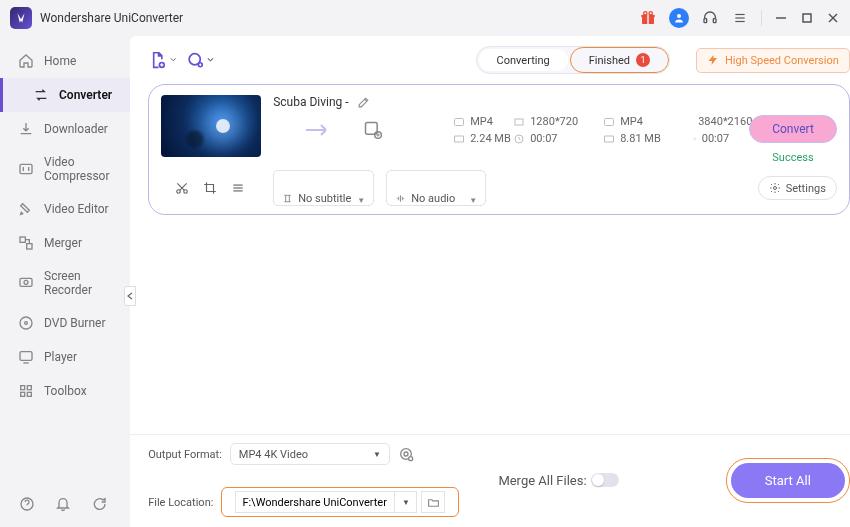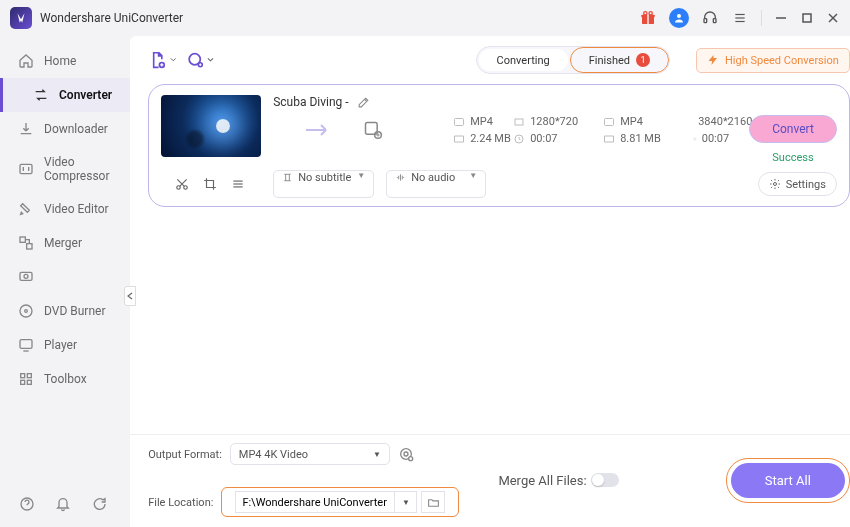--- a/index.html
+++ b/index.html
@@ -40,21 +40,21 @@
 .file-title { display:flex; align-items:center; gap:8px; font-size:12px; padding-bottom:6px;}
 .meta-grid { display:grid; grid-template-columns: 90px 90px 60px 90px 90px 36px; align-items:center; row-gap:4px; font-size:11px; color:#666;}
 .meta-cell { display:flex; align-items:center; gap:5px; }
 .meta-icon { width:12px; height:12px; opacity:0.55; }
 .arrow-cell { display:flex; align-items:center; justify-content:center;}
 .convert-col { display:flex; flex-direction:column; align-items:center; gap:8px; margin-left:8px; }
 .convert-btn { border:1px solid #c3bdf0; background:#f9a8d4; color:#5a4cc2; padding:6px 22px; border-radius:16px; font-size:12px; cursor:pointer;margin-top:20px; }
 .status-txt { color:#28a06a; font-size:11px; }
 .file-tools { display:flex; align-items:center; gap:12px; margin-top:6px; }
 .tool-icons { display:flex; gap:14px; padding-left:14px; width:100px; }
-.select-pill { border:1px solid #e2e2ea; border-radius:5px; height:28px; display:flex; align-items:flex-start; padding:0 8px; font-size:11px; color:#555; cursor:pointer; gap:6px; min-width:100px; justify-content:space-between;}
+.select-pill { border:1px solid #e2e2ea; border-radius:5px; height:36px; display:flex; align-items:flex-end; padding:0 8px; font-size:11px; color:#555; cursor:pointer; gap:6px; min-width:100px; justify-content:space-between;}
 .select-pill .chev { font-size:8px; color:#888; }
 .settings-pill { margin-left:auto; border:1px solid #e2e2ea; border-radius:14px; height:24px; display:flex; align-items:center; padding:0 10px; font-size:11px; color:#555; cursor:pointer; gap:5px;}
 .footer { border-top:1px solid #eee; padding:8px 18px 10px 18px; display:flex; align-items:center; gap:10px; }
 .footer-left { display:flex; flex-direction:column; gap:22px; }
 .footer-row { display:flex; align-items:center; gap:8px; font-size:11px; color:#555; }
 .footer-select { border:1px solid #e2e2ea; border-radius:5px; height:22px; display:flex; align-items:center; padding:0 8px; min-width:160px; justify-content:space-between; font-size:11px; cursor:pointer;}
 .footer-loc-wrap { display:flex; align-items:center; border:1.5px solid #f08a3f; border-radius:6px; padding:3px 13px; }
 .loc-input { border:1px solid #e2e2ea; height:22px; padding:0 6px; font-size:11px; width:160px; background:#fff;}
 .loc-drop { border:1px solid #e2e2ea; border-left:none; height:22px; width:22px; display:flex; align-items:center; justify-content:center; font-size:8px; cursor:pointer;}
 .loc-browse { border:1px solid #e2e2ea; height:22px; width:24px; margin-left:4px; display:flex; align-items:center; justify-content:center; cursor:pointer;}
@@ -180,20 +180,21 @@
         </span>
       <span>Merger</span>
     </div>
     <div class="side-item">
       <span class="icon">
           <svg width="16" height="16" viewBox="0 0 24 24" fill="none" stroke="#888" stroke-width="2">
             <rect x="3" y="5" width="18" height="12" rx="2"></rect>
             <circle cx="12" cy="11" r="3"></circle>
           </svg>
         </span>
+      <span>Screen Recorder</span>
     </div>
     <div class="side-item">
       <span class="icon">
           <svg width="16" height="16" viewBox="0 0 24 24" fill="none" stroke="#888" stroke-width="2">
             <circle cx="12" cy="12" r="9"></circle>
             <circle cx="12" cy="12" r="2"></circle>
           </svg>
         </span>
       <span>DVD Burner</span>
     </div>

